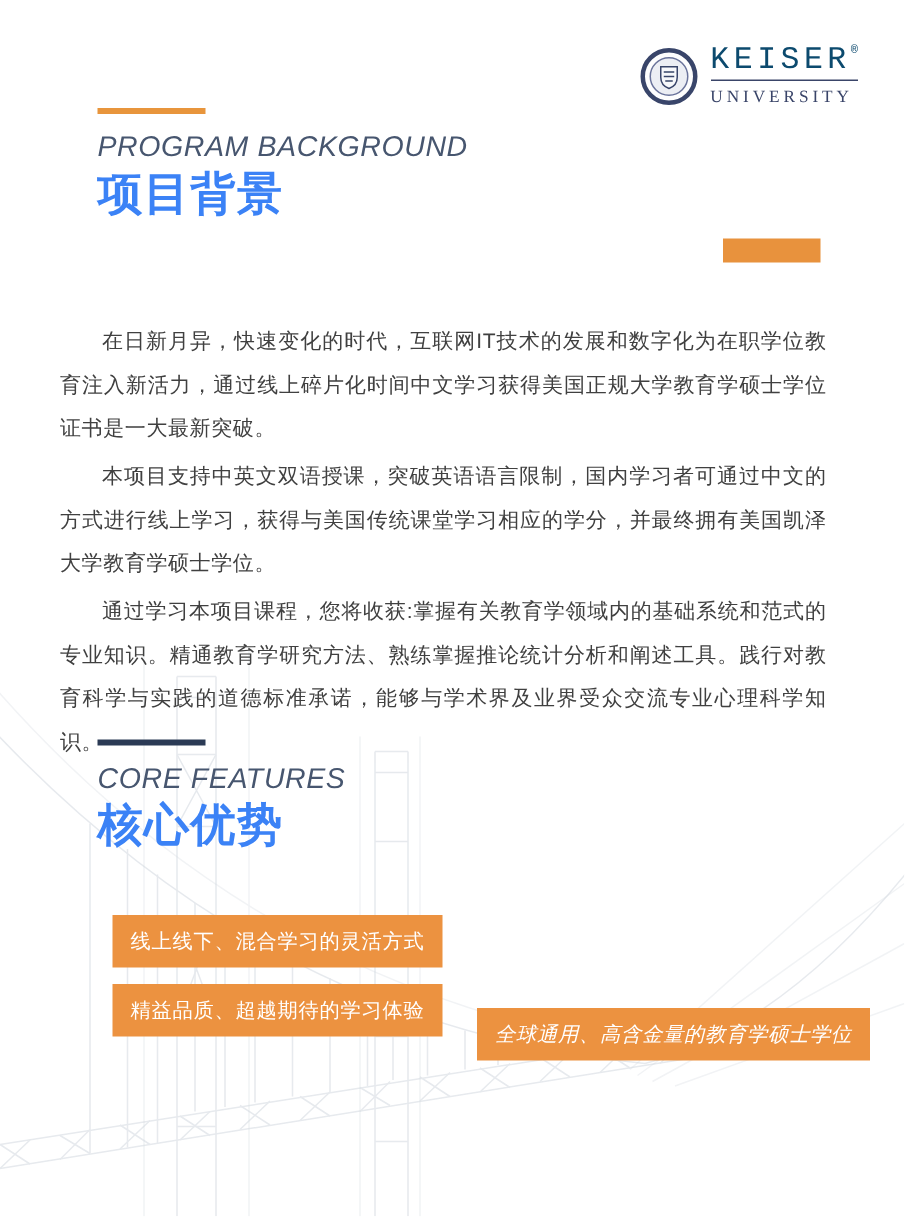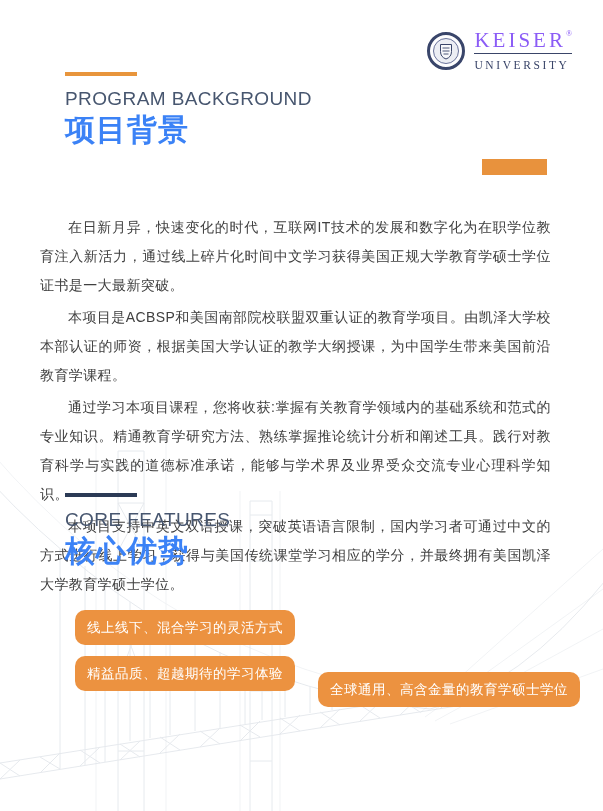--- a/index.html
+++ b/index.html
@@ -7,62 +7,63 @@
     position:relative;width:603px;height:811px;margin:0 auto;
     background:#ffffff;overflow:hidden;
     font-family:"Liberation Sans",sans-serif;
   }
   
   .bridge{position:absolute;left:0;bottom:0;width:603px;height:380px;pointer-events:none;}
   
   .logo{position:absolute;top:30px;right:31px;display:flex;align-items:center;gap:8px;}
   .logo-text{display:flex;flex-direction:column;align-items:flex-start;}
   .logo-name{
-    font-family:Liberation Serif, serif;font-size:21px;letter-spacing:3px;
-    color:#8b5cf6;border-bottom:1px solid #3A4569;padding-bottom:2px;line-height:1;
+    font-family:Liberation Mono, monospace;font-size:21px;letter-spacing:3px;
+    color:#0c4a6e;border-bottom:1px solid #3A4569;padding-bottom:2px;line-height:1;
     display:inline-block;
   }
   .logo-name sup{font-size:8px;letter-spacing:0;vertical-align:top;}
   .logo-sub{
     font-family:"Liberation Serif",serif;font-size:11.5px;letter-spacing:2.6px;
     color:#3A4569;margin-top:6px;line-height:1;
   }
   
   .sec-header{position:absolute;left:65px;}
   .sec1{top:72px;}
   .sec2{top:493px;}
   .accent-bar{width:72px;height:4px;}
   .accent-bar.orange{background:#E8953C;}
   .accent-bar.navy{background:#2B3A55;}
   .eyebrow{
     margin-top:12px;font-size:19px;letter-spacing:0.4px;color:#47566F;line-height:22px;
     white-space:nowrap;
+    font-style:italic;
   }
   .cn-title{
     margin-top:2px;font-size:30px;font-weight:bold;color:#3b82f6;line-height:36px;
     letter-spacing:1px;white-space:nowrap;
   }
   
   .deco-block{position:absolute;left:482px;top:159px;width:65px;height:16px;background:#E8923D;}
   
   .content{position:absolute;left:40px;top:213px;width:527px;}
   .content p{
     margin:0 16px 3px 0;font-size:14px;line-height:29px;color:#404040;
     text-align:justify;text-indent:2em;letter-spacing:0.4px;
   }
   
   .pill{
-    position:absolute;height:35px;line-height:35px;border-radius:10px;
+    position:absolute;height:35px;line-height:35px;border-radius:0;
     background:#EC9240;color:#ffffff;font-size:13.5px;letter-spacing:0.5px;
     padding:0 12px;white-space:nowrap;text-align:center;
   }
   .pill.r1l{left:75px;top:610px;min-width:184px;}
   .pill.r1r{left:318px;top:610px;min-width:181px;}
   .pill.r2l{left:75px;top:656px;min-width:184px;}
-  .pill.r2r{left:318px;top:672px;min-width:206px;}
+  .pill.r2r{left:318px;top:672px;min-width:206px;font-style:italic;}
 </style>
 </head>
 <body>
 
 <div class="page">
 
   <svg class="bridge" viewBox="0 0 603 380" xmlns="http://www.w3.org/2000/svg" aria-hidden="true">
     <g stroke="#c9d0d9" fill="none" stroke-width="1" opacity="0.45">
 
       <path d="M118 20 V380 M144 20 V380 M118 20 H144 M118 34 H144 M118 72 H144 M118 120 H144 M118 180 H144 M118 250 H144 M118 320 H144"></path>
@@ -104,23 +105,22 @@
   <div class="sec-header sec1">
     <div class="accent-bar orange"></div>
     <div class="eyebrow">PROGRAM BACKGROUND</div>
     <div class="cn-title">项目背景</div>
   </div>
 
   <div class="deco-block"></div>
 
   <div class="content">
     <p>在日新月异，快速变化的时代，互联网IT技术的发展和数字化为在职学位教育注入新活力，通过线上碎片化时间中文学习获得美国正规大学教育学硕士学位证书是一大最新突破。</p>
-    <p>本项目是ACBSP和美国南部院校联盟双重认证的教育学项目。由凯泽大学校本部认证的师资，根据美国大学认证的教学大纲授课，为中国学生带来美国前沿教育学课程。</p>
+    <p>本项目支持中英文双语授课，突破英语语言限制，国内学习者可通过中文的方式进行线上学习，获得与美国传统课堂学习相应的学分，并最终拥有美国凯泽大学教育学硕士学位。</p>
     <p>通过学习本项目课程，您将收获:掌握有关教育学领域内的基础系统和范式的专业知识。精通教育学研究方法、熟练掌握推论统计分析和阐述工具。践行对教育科学与实践的道德标准承诺，能够与学术界及业界受众交流专业心理科学知识。</p>
-    <p>本项目支持中英文双语授课，突破英语语言限制，国内学习者可通过中文的方式进行线上学习，获得与美国传统课堂学习相应的学分，并最终拥有美国凯泽大学教育学硕士学位。</p>
   </div>
 
   <div class="sec-header sec2">
     <div class="accent-bar navy"></div>
     <div class="eyebrow">CORE FEATURES</div>
     <div class="cn-title">核心优势</div>
   </div>
 
   <div class="pill r1l">线上线下、混合学习的灵活方式</div>
   <div class="pill r2l">精益品质、超越期待的学习体验</div>

